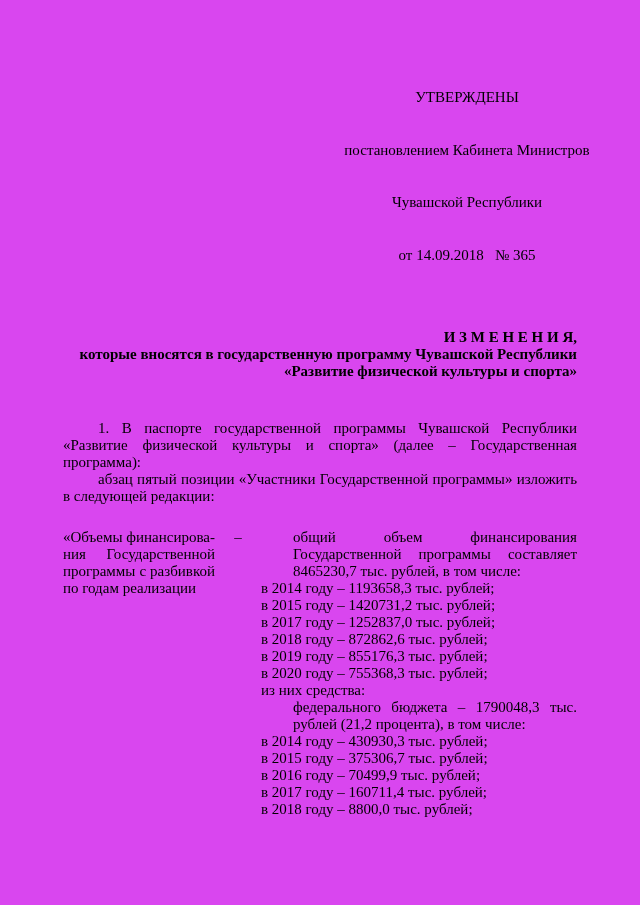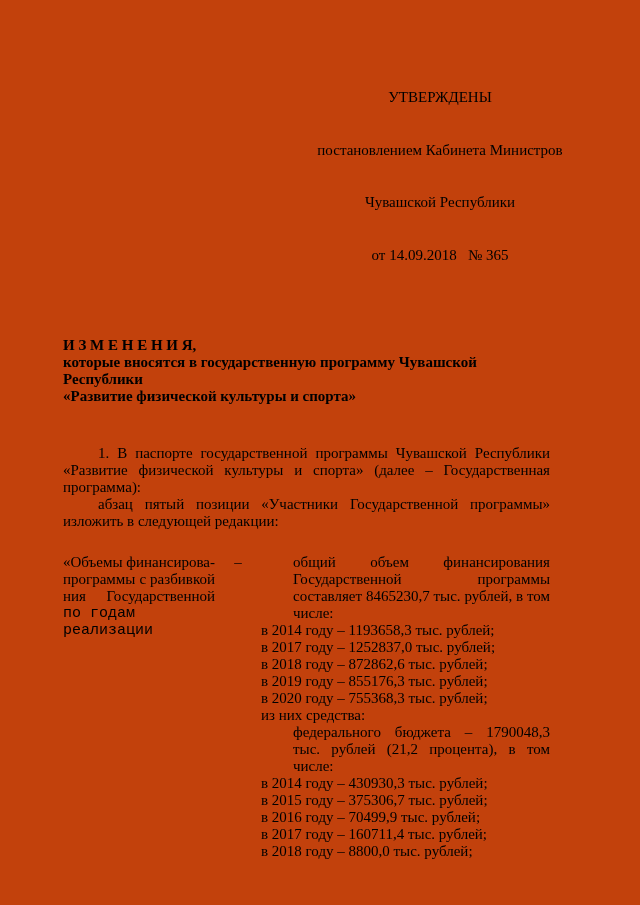--- a/index.html
+++ b/index.html
@@ -2,54 +2,54 @@
 <html lang="ru"><head>
 <meta charset="utf-8">
 <style>
   * { margin: 0; padding: 0; box-sizing: border-box; }
   html, body { background: #ffffff; }
   .page {
     position: relative;
     width: 640px;
     height: 905px;
     margin: 0 auto;
-    background: #c2410c;
+    background: #d946ef;
     color: #000000;
     font-family: "Liberation Serif", "DejaVu Serif", serif;
     font-size: 15px;
     line-height: 17px;
-    padding: 54px 90px 20px 63px;
+    padding: 54px 63px 20px 63px;
     overflow: hidden;
   }
   .approval {
     width: 252px;
     margin-left: auto;
     margin-right: -16px;
     text-align: center;
     white-space: pre;
     line-height: 17.5px;
   }
   .doc-title {
-    margin-top: 38px;
-    text-align: left;
+    margin-top: 30px;
+    text-align: right;
     font-weight: bold;
   }
   .body-section { margin-top: 40px; }
   .para {
     text-align: justify;
     text-indent: 35px;
   }
   .fin {
     display: flex;
     margin-top: 24px;
     align-items: flex-start;
   }
   .fin-left { width: 152px; }
   .fin-left .jl { text-align: justify; text-align-last: justify; }
-  .fin-left .jl-last { text-align: left; font-family: Liberation Mono, monospace; }
+  .fin-left .jl-last { text-align: left; }
   .fin-dash { width: 46px; text-align: center; }
   .fin-right { flex: 1; }
   .fin-right .wrap { text-align: justify; margin-left: 32px; }
 </style>
 </head>
 <body>
 
 <div class="page">
 
   <div class="approval">
@@ -66,28 +66,29 @@
   </div>
 
   <div class="body-section">
     <p class="para">1. В паспорте государственной программы Чувашской Республики «Развитие физической культуры и спорта» (далее – Государственная программа):</p>
     <p class="para">абзац пятый позиции «Участники Государственной программы» изложить в следующей редакции:</p>
   </div>
 
   <div class="fin">
     <div class="fin-left">
       <div class="jl">«Объемы финансирова-</div>
+      <div class="jl">ния Государственной</div>
       <div class="jl">программы с разбивкой</div>
-      <div class="jl">ния Государственной</div>
       <div class="jl-last">по годам реализации</div>
     </div>
     <div class="fin-dash">–</div>
     <div class="fin-right">
       <div class="wrap">общий объем финансирования Государственной программы составляет 8465230,7 тыс. рублей, в том числе:</div>
       <div>в 2014 году – 1193658,3 тыс. рублей;</div>
+      <div>в 2015 году – 1420731,2 тыс. рублей;</div>
       <div>в 2017 году – 1252837,0 тыс. рублей;</div>
       <div>в 2018 году – 872862,6 тыс. рублей;</div>
       <div>в 2019 году – 855176,3 тыс. рублей;</div>
       <div>в 2020 году – 755368,3 тыс. рублей;</div>
       <div>из них средства:</div>
       <div class="wrap">федерального бюджета – 1790048,3 тыс. рублей (21,2 процента), в том числе:</div>
       <div>в 2014 году – 430930,3 тыс. рублей;</div>
       <div>в 2015 году – 375306,7 тыс. рублей;</div>
       <div>в 2016 году – 70499,9 тыс. рублей;</div>
       <div>в 2017 году – 160711,4 тыс. рублей;</div>

